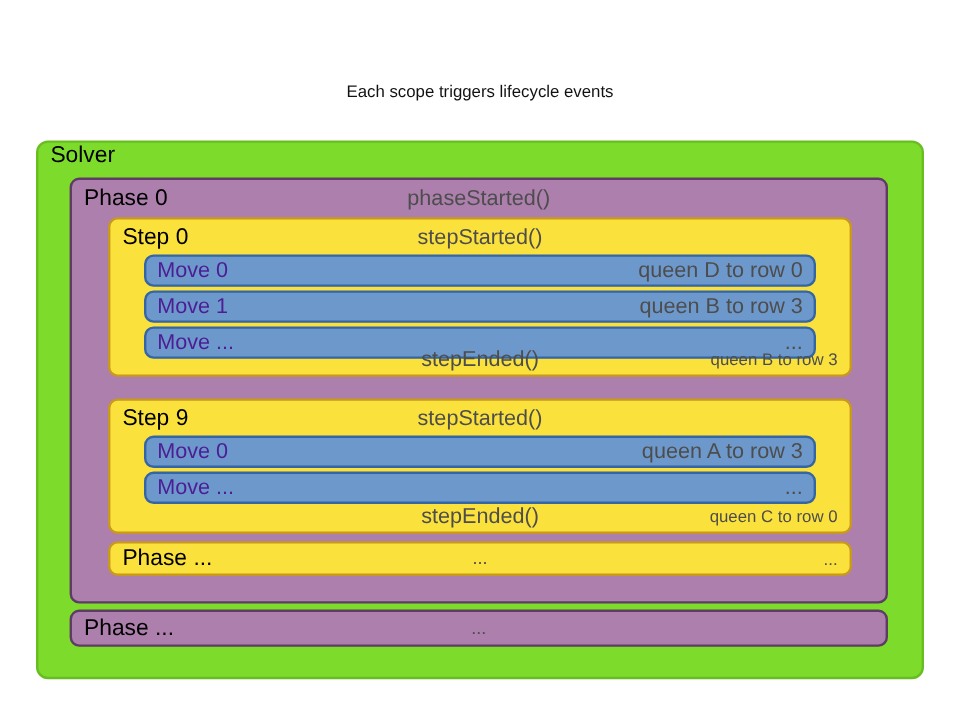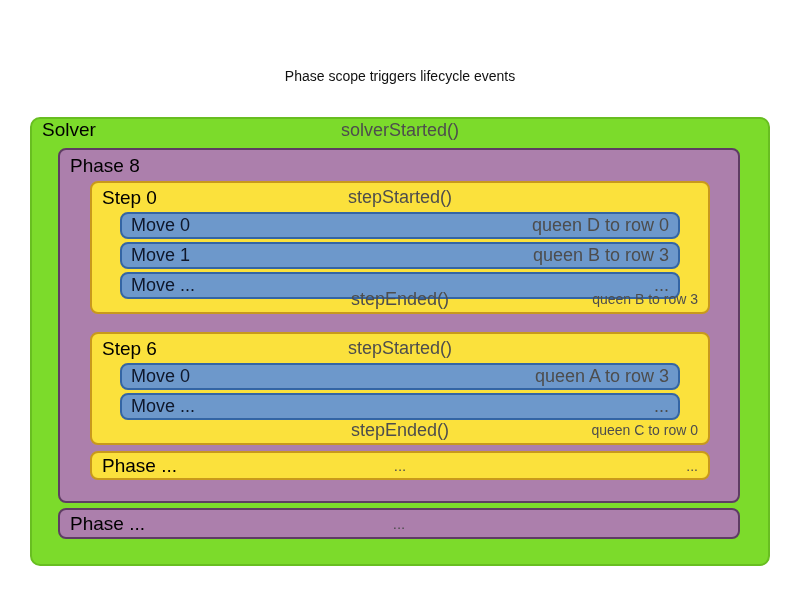--- a/index.html
+++ b/index.html
@@ -57,39 +57,39 @@
   .spacer { justify-self:stretch; }
   .moves { position:absolute; left:28px; right:28px; top:29px; }
   .move-box {
     box-sizing:border-box; height:27px; margin-bottom:3px;
     background:var(--move-fill,#6D98CB);
     border:2px solid var(--move-border,#3465A4);
     border-radius:8px;
     display:flex; justify-content:space-between; align-items:center;
     padding:0 9px;
   }
-  .move-lbl { font-size:18px; color:#0f172a; white-space:nowrap; }
+  .move-lbl { font-size:18px; color:#4c1d95; white-space:nowrap; }
   .move-ann { font-size:18px; color:var(--event-text,#4D4D4D); white-space:nowrap; }
 </style>
 </head>
 <body>
 
 <div class="slide">
-  <div class="subtitle">Phase scope triggers lifecycle events</div>
+  <div class="subtitle">Each scope triggers lifecycle events</div>
 
   <div class="box solver-box">
     <div class="hrow solver-hrow">
       <span class="lbl">Solver</span>
-      <span class="evt">solverStarted()</span>
       <span class="spacer"></span>
     </div>
 
     <div class="box phase-box phase-0">
       <div class="hrow phase-hrow">
-        <span class="lbl">Phase 8</span>
+        <span class="lbl">Phase 0</span>
+        <span class="evt">phaseStarted()</span>
         <span class="spacer"></span>
       </div>
 
       <div class="box step-box step-0">
         <div class="hrow step-hrow">
           <span class="lbl">Step 0</span>
           <span class="evt">stepStarted()</span>
           <span class="spacer"></span>
         </div>
         <div class="moves">
@@ -108,21 +108,21 @@
         </div>
         <div class="frow step-frow">
           <span class="spacer"></span>
           <span class="evt">stepEnded()</span>
           <span class="ann">queen B to row 3</span>
         </div>
       </div>
 
       <div class="box step-box step-1">
         <div class="hrow step-hrow">
-          <span class="lbl">Step 6</span>
+          <span class="lbl">Step 9</span>
           <span class="evt">stepStarted()</span>
           <span class="spacer"></span>
         </div>
         <div class="moves">
           <div class="move-box">
             <span class="move-lbl">Move 0</span>
             <span class="move-ann">queen A to row 3</span>
           </div>
           <div class="move-box">
             <span class="move-lbl">Move ...</span>

